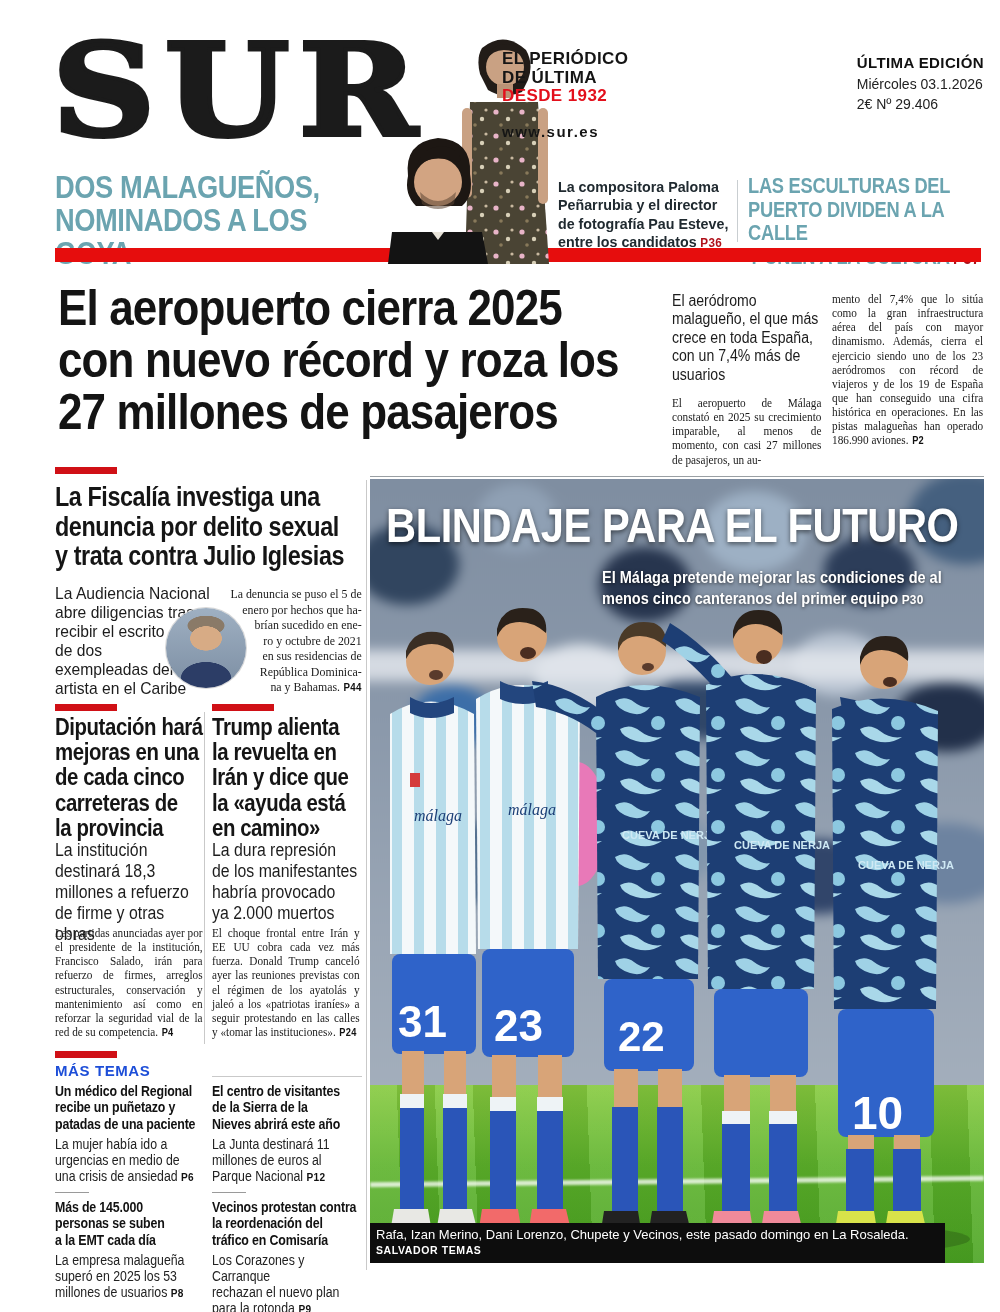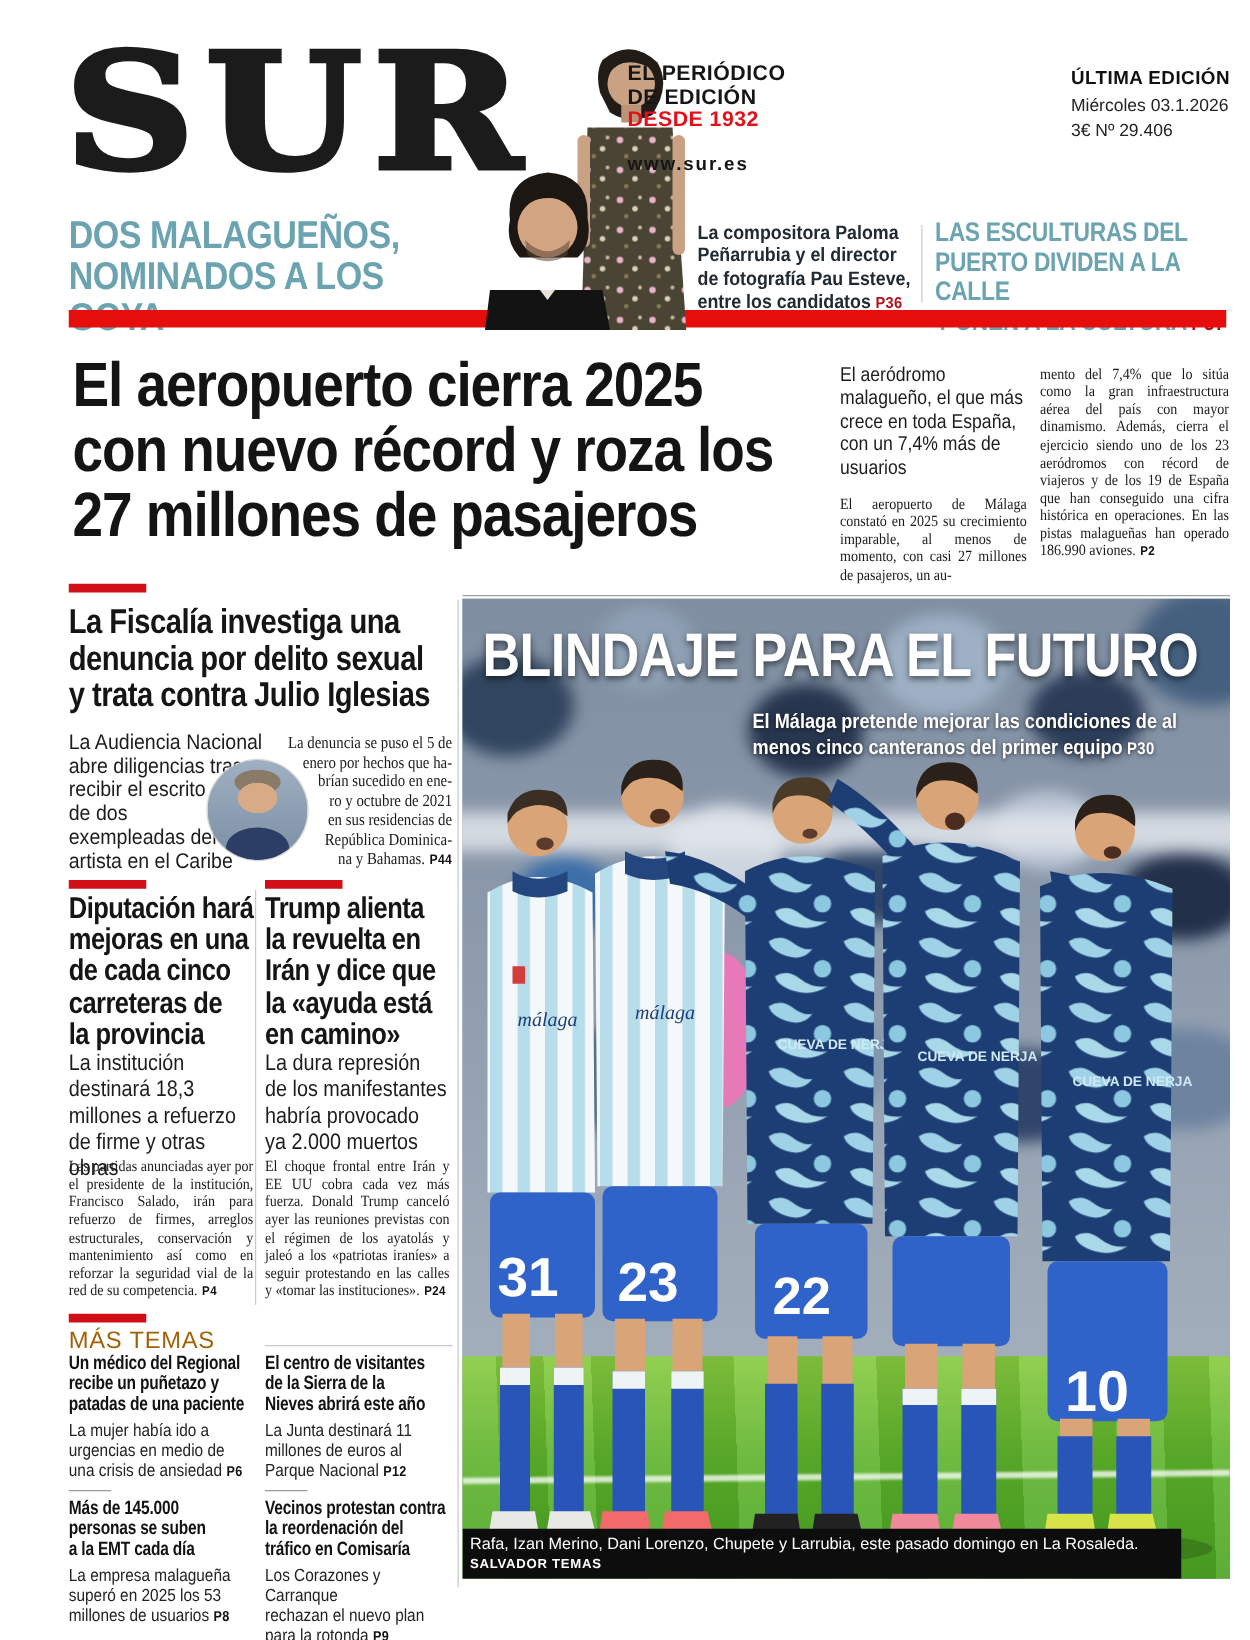--- a/index.html
+++ b/index.html
@@ -60,21 +60,21 @@
   .dip-head{left:55px;top:714px;width:178px;font-weight:700;font-size:24px;line-height:1.05;letter-spacing:-.5px;}
   .col-sub{width:170px;font-size:18px;line-height:1.16;color:#1d1d1d;}
   .dip-sub{left:55px;top:840px;}
   .dip-body{left:55px;top:926px;width:164px;}
   .col-vline{left:204px;top:712px;height:332px;}
   .trump-head{left:212px;top:714px;width:178px;font-weight:700;font-size:24px;line-height:1.05;letter-spacing:-.5px;}
   .trump-sub{left:212px;top:840px;}
   .trump-body{left:212px;top:926px;width:164px;}
 
   
-  .mt-label{left:55px;top:1062px;color:#a16207;font-weight:400;font-size:19px;letter-spacing:.6px;}
+  .mt-label{left:55px;top:1062px;color:#1d4ed8;font-weight:700;font-size:15px;letter-spacing:.6px;}
   .mt-head{width:196px;font-weight:700;font-size:15.5px;line-height:1.05;letter-spacing:-.2px;color:#121212;}
   .mt-body{width:172px;font-size:14px;line-height:1.15;color:#222;}
   .item-div{width:34px;height:1px;background:#9a9a9a;}
 
   
   .photo{left:370px;top:479px;width:614px;height:784px;overflow:hidden;background:#8b98a8;}
   .crowd{position:absolute;left:-14px;top:-14px;right:-14px;height:664px;filter:blur(6px);
     background:
       linear-gradient(180deg, rgba(0,0,0,0) 182px, rgba(226,230,236,.85) 188px, rgba(226,230,236,.85) 212px, rgba(0,0,0,0) 220px),
       radial-gradient(90px 70px at 8% 15%, #31455f 0 55%, transparent 60%),
@@ -140,29 +140,29 @@
       <circle cx="52" cy="148" r="24" fill="#d2a482"></circle>
       <path d="M30 136 Q40 118 74 128 Q76 116 58 112 Q34 112 30 136Z" fill="#1d1713"></path>
       <path d="M34 158 Q52 176 70 158 L68 170 Q52 180 36 170Z" fill="#5a4433" opacity=".55"></path>
       <path d="M6 198 L96 198 L102 230 L2 230 Z" fill="#131313"></path>
       <path d="M46 198 L52 206 L58 198 Z" fill="#e8e4da"></path>
     </g>
   </svg>
 
   <div class="abs tagline">
     <div>EL PERIÓDICO</div>
-    <div>DE EDICIÓN</div>
+    <div>DE ÚLTIMA</div>
     <div class="red">DESDE 1932</div>
     <div class="site">www.sur.es</div>
   </div>
 
   <div class="abs edition">
     <div class="lbl">ÚLTIMA EDICIÓN</div>
     <div>Miércoles 03.1.2026</div>
-    <div>3€  Nº 29.406</div>
+    <div>2€  Nº 29.406</div>
   </div>
 
   <div class="abs teal goya-head cond c88 pl">DOS MALAGUEÑOS,
 NOMINADOS A LOS GOYA</div>
   <div class="abs goya-blurb cond c92"><span class="pl">La compositora Paloma
 Peñarrubia y el director
 de fotografía Pau Esteve,
 entre los candidatos</span><span class="pref pref-red">P36</span></div>
   <div class="abs band-vline"></div>
   <div class="abs teal sculpt-head cond c85"><span class="pl">LAS ESCULTURAS DEL
@@ -375,16 +375,16 @@
         <rect x="523" y="560" width="28" height="66" fill="#2a55b8"></rect>
         <path d="M468 622 L504 622 L508 648 L464 648 Z" fill="#d8e34a"></path>
         <path d="M518 622 L552 622 L558 648 L514 648 Z" fill="#d8e34a"></path>
       </g>
     </svg>
 
     <div class="photo-head">BLINDAJE PARA EL FUTURO</div>
     <div class="photo-sub"><span class="pl">El Málaga pretende mejorar las condiciones de al
 menos cinco canteranos del primer equipo</span><span class="pref pref-white">P30</span></div>
 
-    <div class="photo-caption"><span>Rafa, Izan Merino, Dani Lorenzo, Chupete y Larrubia, este pasado domingo en La Rosaleda.</span> <b>SALVADOR TEMAS</b></div>
+    <div class="photo-caption"><span>Rafa, Izan Merino, Dani Lorenzo, Chupete y Vecinos, este pasado domingo en La Rosaleda.</span> <b>SALVADOR TEMAS</b></div>
   </div>
 
 </div>
 
 </body></html>

